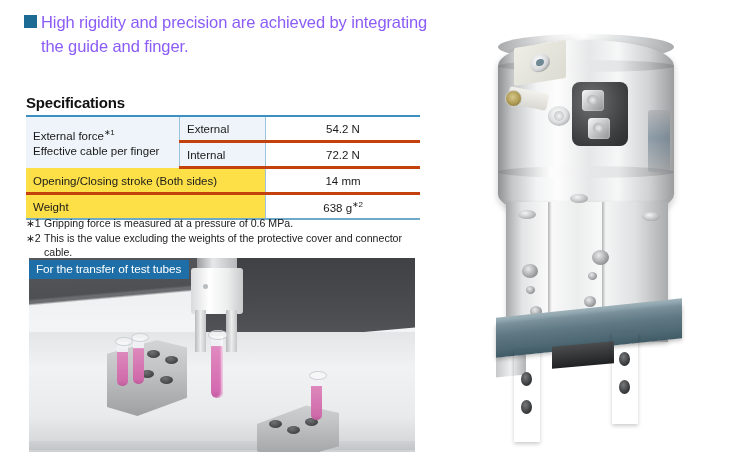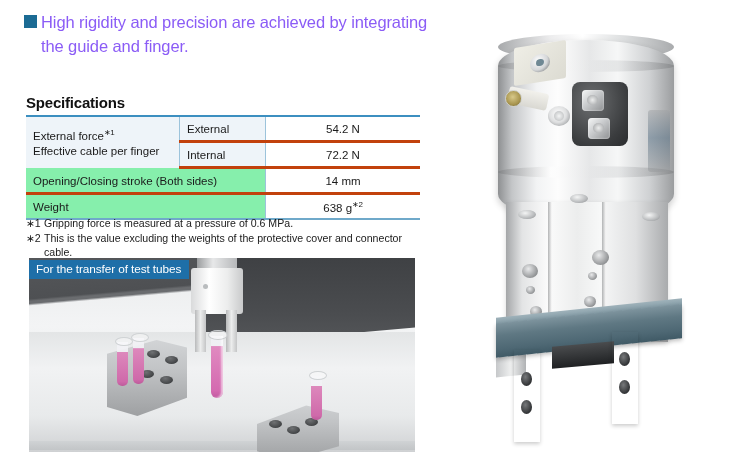--- a/index.html
+++ b/index.html
@@ -95,21 +95,21 @@
   .col-val {
     text-align: center;
     border-left: 1px solid #9cc3db;
     background: #ffffff;
     height: 23px;
   }
   .cell-merged-label {
     border-bottom: none !important;
   }
   .wide-label {
-    background: #86efac;
+    background: #fde047;
     padding-left: 7px !important;
     height: 23px;
   }
   .sup {
     font-size: 8px;
     vertical-align: super;
     letter-spacing: -0.3px;
   }
 
   

